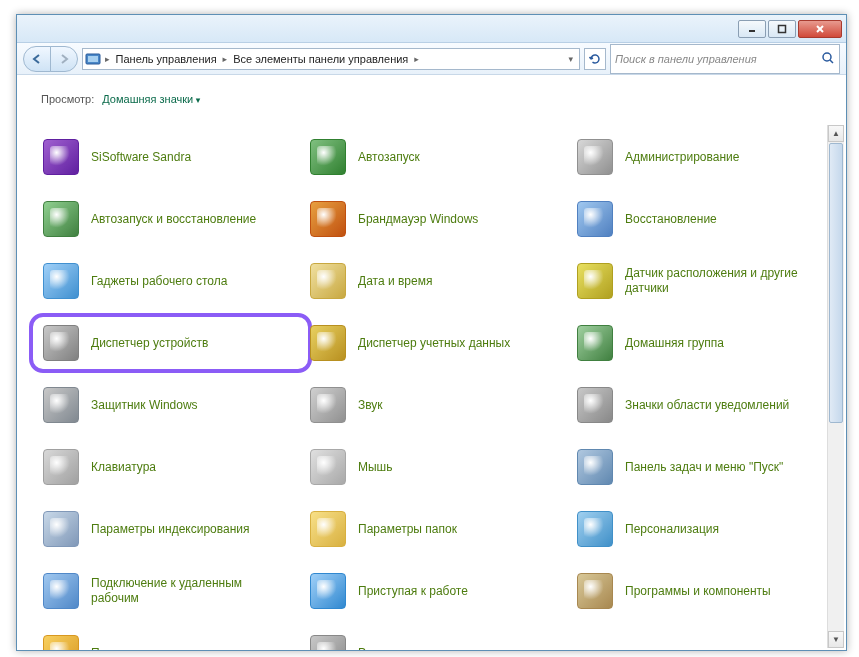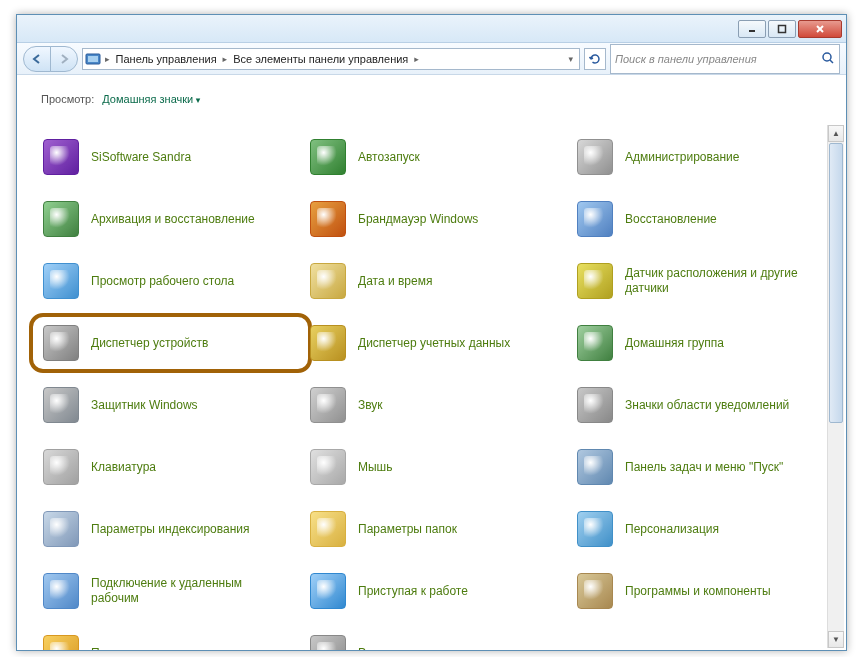--- a/index.html
+++ b/index.html
@@ -28,21 +28,21 @@
 .viewlink { color: #0a6a4a; cursor: pointer; }
 .viewlink::after { content: " ▾"; font-size: 9px; }
 .content { position: absolute; left: 0; right: 0; top: 110px; bottom: 0; overflow: hidden; padding: 8px 12px 0 24px; }
 .scrollbar { position: absolute; right: 2px; top: 110px; bottom: 2px; width: 17px; background: #f0f0f0; border-left: 1px solid #ddd; }
 .sb-arrow { height: 17px; background: linear-gradient(to bottom, #f8f8f8, #e8e8e8); border: 1px solid #c8c8c8; display: flex; align-items: center; justify-content: center; font-size: 8px; color: #555; }
 .sb-thumb { position: absolute; top: 18px; left: 1px; right: 1px; height: 280px; background: linear-gradient(to right, #e0eaf5, #c5d8ec); border: 1px solid #9fb8d0; border-radius: 2px; }
 .grid { display: grid; grid-template-columns: repeat(3, 1fr); column-gap: 8px; row-gap: 14px; }
 .item { display: flex; align-items: center; gap: 10px; min-height: 48px; cursor: pointer; }
 .item-icon { width: 40px; height: 40px; flex-shrink: 0; display: flex; align-items: center; justify-content: center; }
 .item-label { color: #4d7c0f; font-size: 12px; line-height: 1.25; max-width: 180px; }
-.highlight { border: 4px solid #a16207; border-radius: 14px; padding: 2px 8px; margin: -6px -12px; }
+.highlight { border: 4px solid #8b5cf6; border-radius: 14px; padding: 2px 8px; margin: -6px -12px; }
 
 .generic-icon { width: 36px; height: 36px; border-radius: 4px; background: linear-gradient(135deg, #d0e2f5, #9cbde0); border: 1px solid #7a9cc0; position: relative; }
 .generic-icon::after { content: ""; position: absolute; inset: 6px; background: radial-gradient(circle at 30% 30%, #fff, transparent 60%); border-radius: 3px; }
 </style>
 </head>
 <body>
 
 <div class="window">
 
   <div class="titlebar">
@@ -129,39 +129,39 @@
         <div class="item">
           <div class="item-icon">
             <div class="generic-icon" style="background:linear-gradient(135deg,#d8d8d8,#909090);border-color:#909090"></div>
           </div>
           <div class="item-label">Администрирование</div>
         </div>
         <div class="item">
           <div class="item-icon">
             <div class="generic-icon" style="background:linear-gradient(135deg,#90d090,#408040);border-color:#408040"></div>
           </div>
-          <div class="item-label">Архивация и восстановление</div>
+          <div class="item-label">Автозапуск и восстановление</div>
         </div>
         <div class="item">
           <div class="item-icon">
             <div class="generic-icon" style="background:linear-gradient(135deg,#e8a040,#c05010);border-color:#c05010"></div>
           </div>
           <div class="item-label">Брандмауэр Windows</div>
         </div>
         <div class="item">
           <div class="item-icon">
             <div class="generic-icon" style="background:linear-gradient(135deg,#a0c8f0,#5080c0);border-color:#5080c0"></div>
           </div>
           <div class="item-label">Восстановление</div>
         </div>
         <div class="item">
           <div class="item-icon">
             <div class="generic-icon" style="background:linear-gradient(135deg,#a0d0f8,#4090d0);border-color:#4090d0"></div>
           </div>
-          <div class="item-label">Просмотр рабочего стола</div>
+          <div class="item-label">Гаджеты рабочего стола</div>
         </div>
         <div class="item">
           <div class="item-icon">
             <div class="generic-icon" style="background:linear-gradient(135deg,#f0e0a0,#c8a840);border-color:#c8a840"></div>
           </div>
           <div class="item-label">Дата и время</div>
         </div>
         <div class="item">
           <div class="item-icon">
             <div class="generic-icon" style="background:linear-gradient(135deg,#e8e060,#b0a020);border-color:#b0a020"></div>

